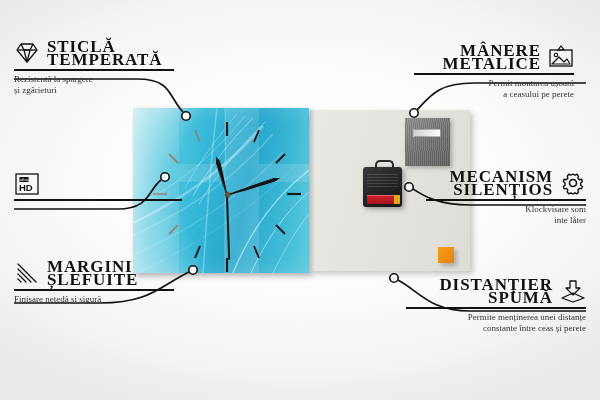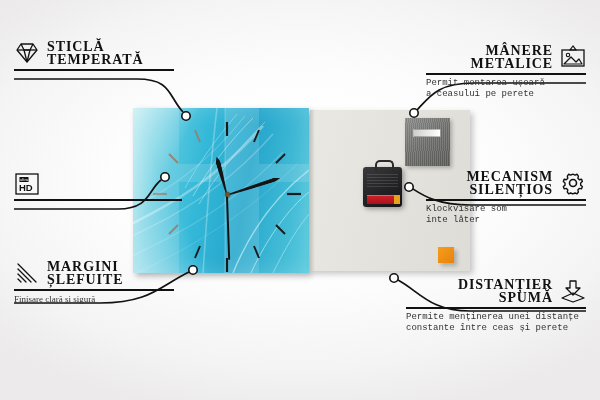--- a/index.html
+++ b/index.html
@@ -76,27 +76,27 @@
     position:absolute;left:128px;top:137px;width:16px;height:16px;
     background:linear-gradient(135deg,#f59e1b 0%,#e8820d 100%);
     box-shadow:3px 3px 4px rgba(0,0,0,.22);
   }
 
   
   .callout{position:absolute;}
   .co-head{display:flex;align-items:center;gap:7px;}
   .co-head.right{flex-direction:row-reverse;}
   .co-title{
-    font-size:14px;font-weight:bold;letter-spacing:.9px;line-height:13px;
+    font-size:17px;font-weight:bold;letter-spacing:.9px;line-height:13px;
     text-transform:uppercase;color:#111;white-space:pre-line;
   }
   .callout.r .co-title{text-align:right;}
   .rule{height:1.6px;background:#111;margin:3px 0 3px;}
   .co-sub{font-size:9px;line-height:11px;color:#333;white-space:pre-line;}
-  .callout.r .co-sub{font-family:Liberation Mono, monospace;}
+  .callout.r .co-sub{text-align:right;}
   .ico{width:26px;height:24px;flex:0 0 26px;display:block;}
 
   svg.conn{position:absolute;overflow:visible;pointer-events:none;}
   svg.conn path{fill:none;stroke:#111;stroke-width:1.7;}
   svg.conn circle{fill:#fff;stroke:#111;stroke-width:1.6;}
 </style>
 </head>
 <body>
 
 <div class="stage">
@@ -213,20 +213,22 @@
           <path d="M3 9 H23"></path>
             <path d="M7 3 L10 9 L13 21"></path>
             <path d="M19 3 L16 9 L13 21"></path>
           <path d="M10 9 H16"></path>
         </g>
       </svg>
       <div class="co-title">STICLĂ
 TEMPERATĂ</div>
     </div>
     <div class="rule"></div>
+    <div class="co-sub">Rezistentă la spargere
+și zgârieturi</div>
   </div>
 
   <div class="callout l" style="left:14px;top:172px;width:168px;">
     <div class="co-head">
       <svg class="ico" viewBox="0 0 26 24">
         <rect x="2" y="2" width="22" height="20" fill="none" stroke="#111" stroke-width="1.3"></rect>
         <rect x="5.5" y="5" width="9" height="5" fill="#111"></rect>
         <text x="6" y="9.2" font-family="Liberation Sans, sans-serif" font-size="4.2" fill="#fff">ultra</text>
         <text x="5" y="19" font-family="Liberation Sans, sans-serif" font-size="9.5" font-weight="bold" fill="#111">HD</text>
       </svg>
@@ -241,24 +243,24 @@
           <line x1="4" y1="3" x2="22" y2="21"></line>
           <line x1="4" y1="8" x2="17" y2="21"></line>
           <line x1="4" y1="13" x2="12" y2="21"></line>
           <line x1="4" y1="18" x2="7" y2="21"></line>
         </g>
       </svg>
       <div class="co-title">MARGINI
 ȘLEFUITE</div>
     </div>
     <div class="rule"></div>
-    <div class="co-sub">Finisare clară și sigură</div>
-  </div>
-
-  <div class="callout r" style="left:426px;top:44px;width:160px;">
+    <div class="co-sub">Finisare netedă și sigură</div>
+  </div>
+
+  <div class="callout r" style="left:414px;top:44px;width:160px;">
     <div class="co-head right">
       <svg class="ico" viewBox="0 0 26 24">
         <path d="M13 1 L10 5 H16 Z" fill="none" stroke="#111" stroke-width="1.2"></path>
         <rect x="2" y="5" width="22" height="16" fill="none" stroke="#111" stroke-width="1.3"></rect>
         <circle cx="8" cy="10" r="1.7" fill="none" stroke="#111" stroke-width="1.1"></circle>
         <path d="M4 19 L11 12 L16 17 L19 14 L22 19 Z" fill="none" stroke="#111" stroke-width="1.2" stroke-linejoin="round"></path>
       </svg>
       <div class="co-title">MÂNERE
 METALICE</div>
     </div>

